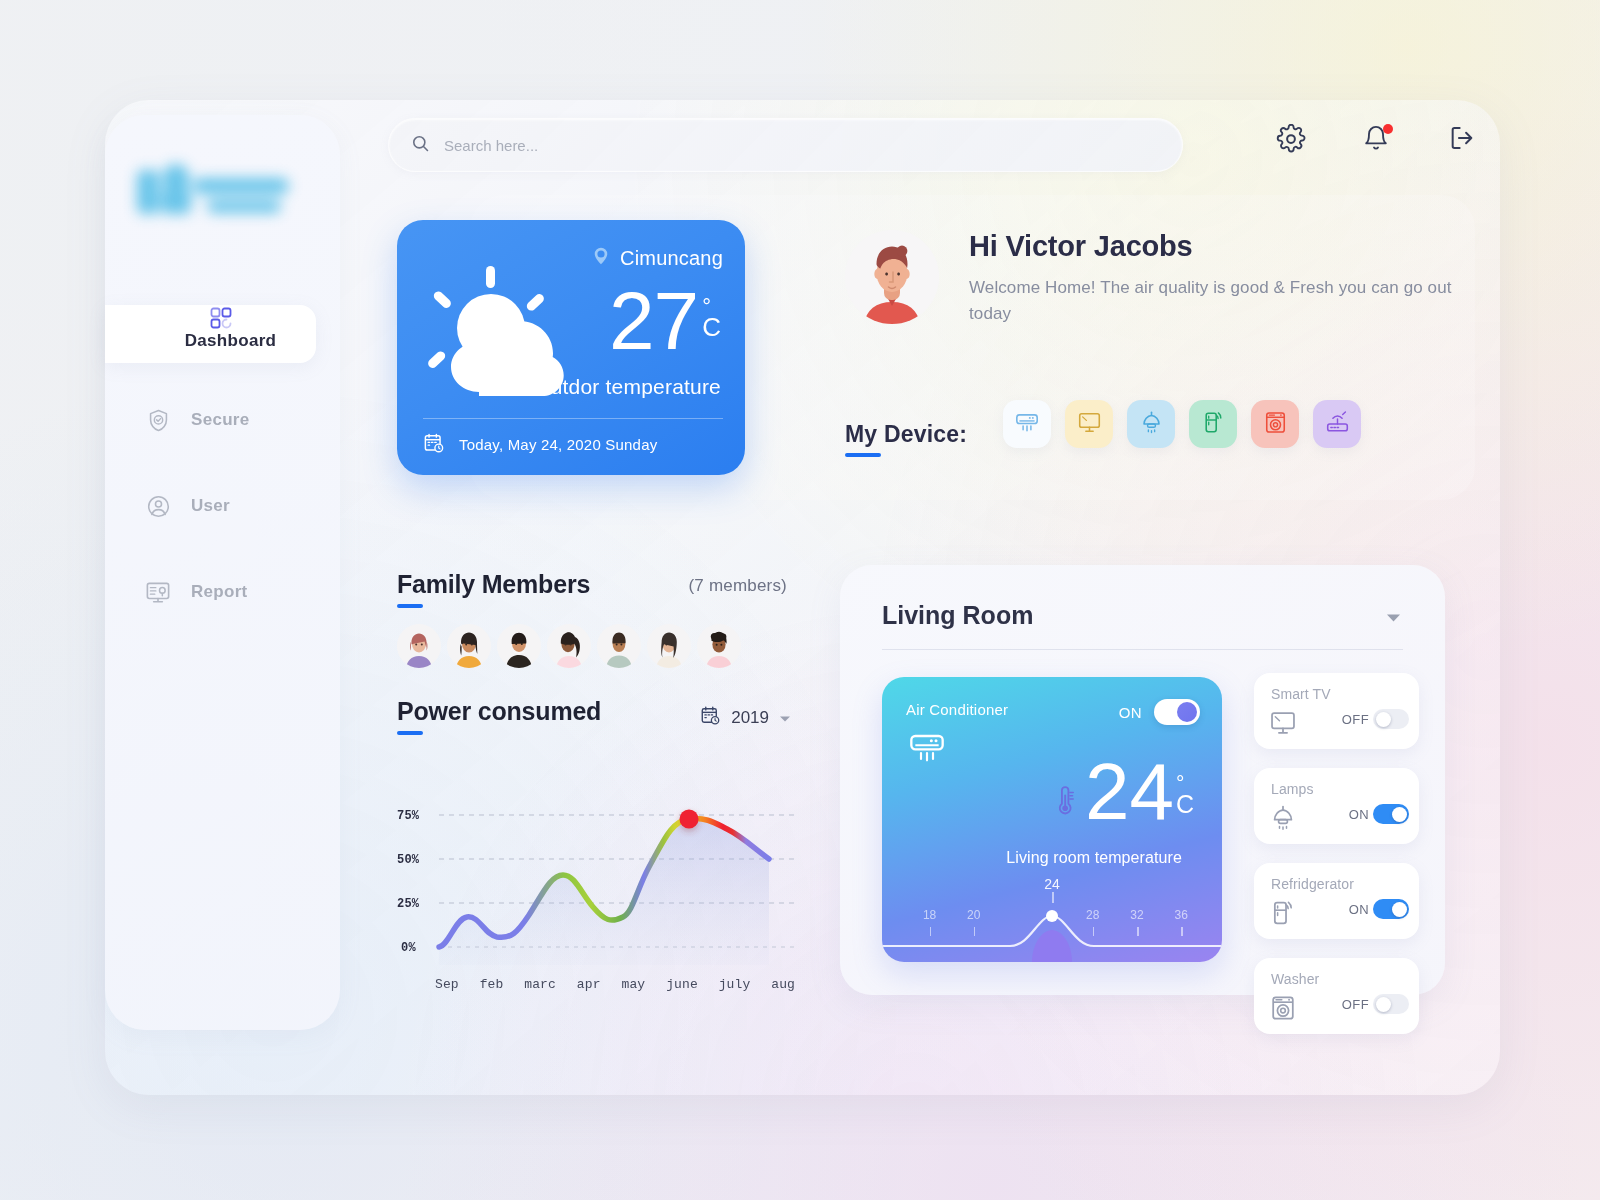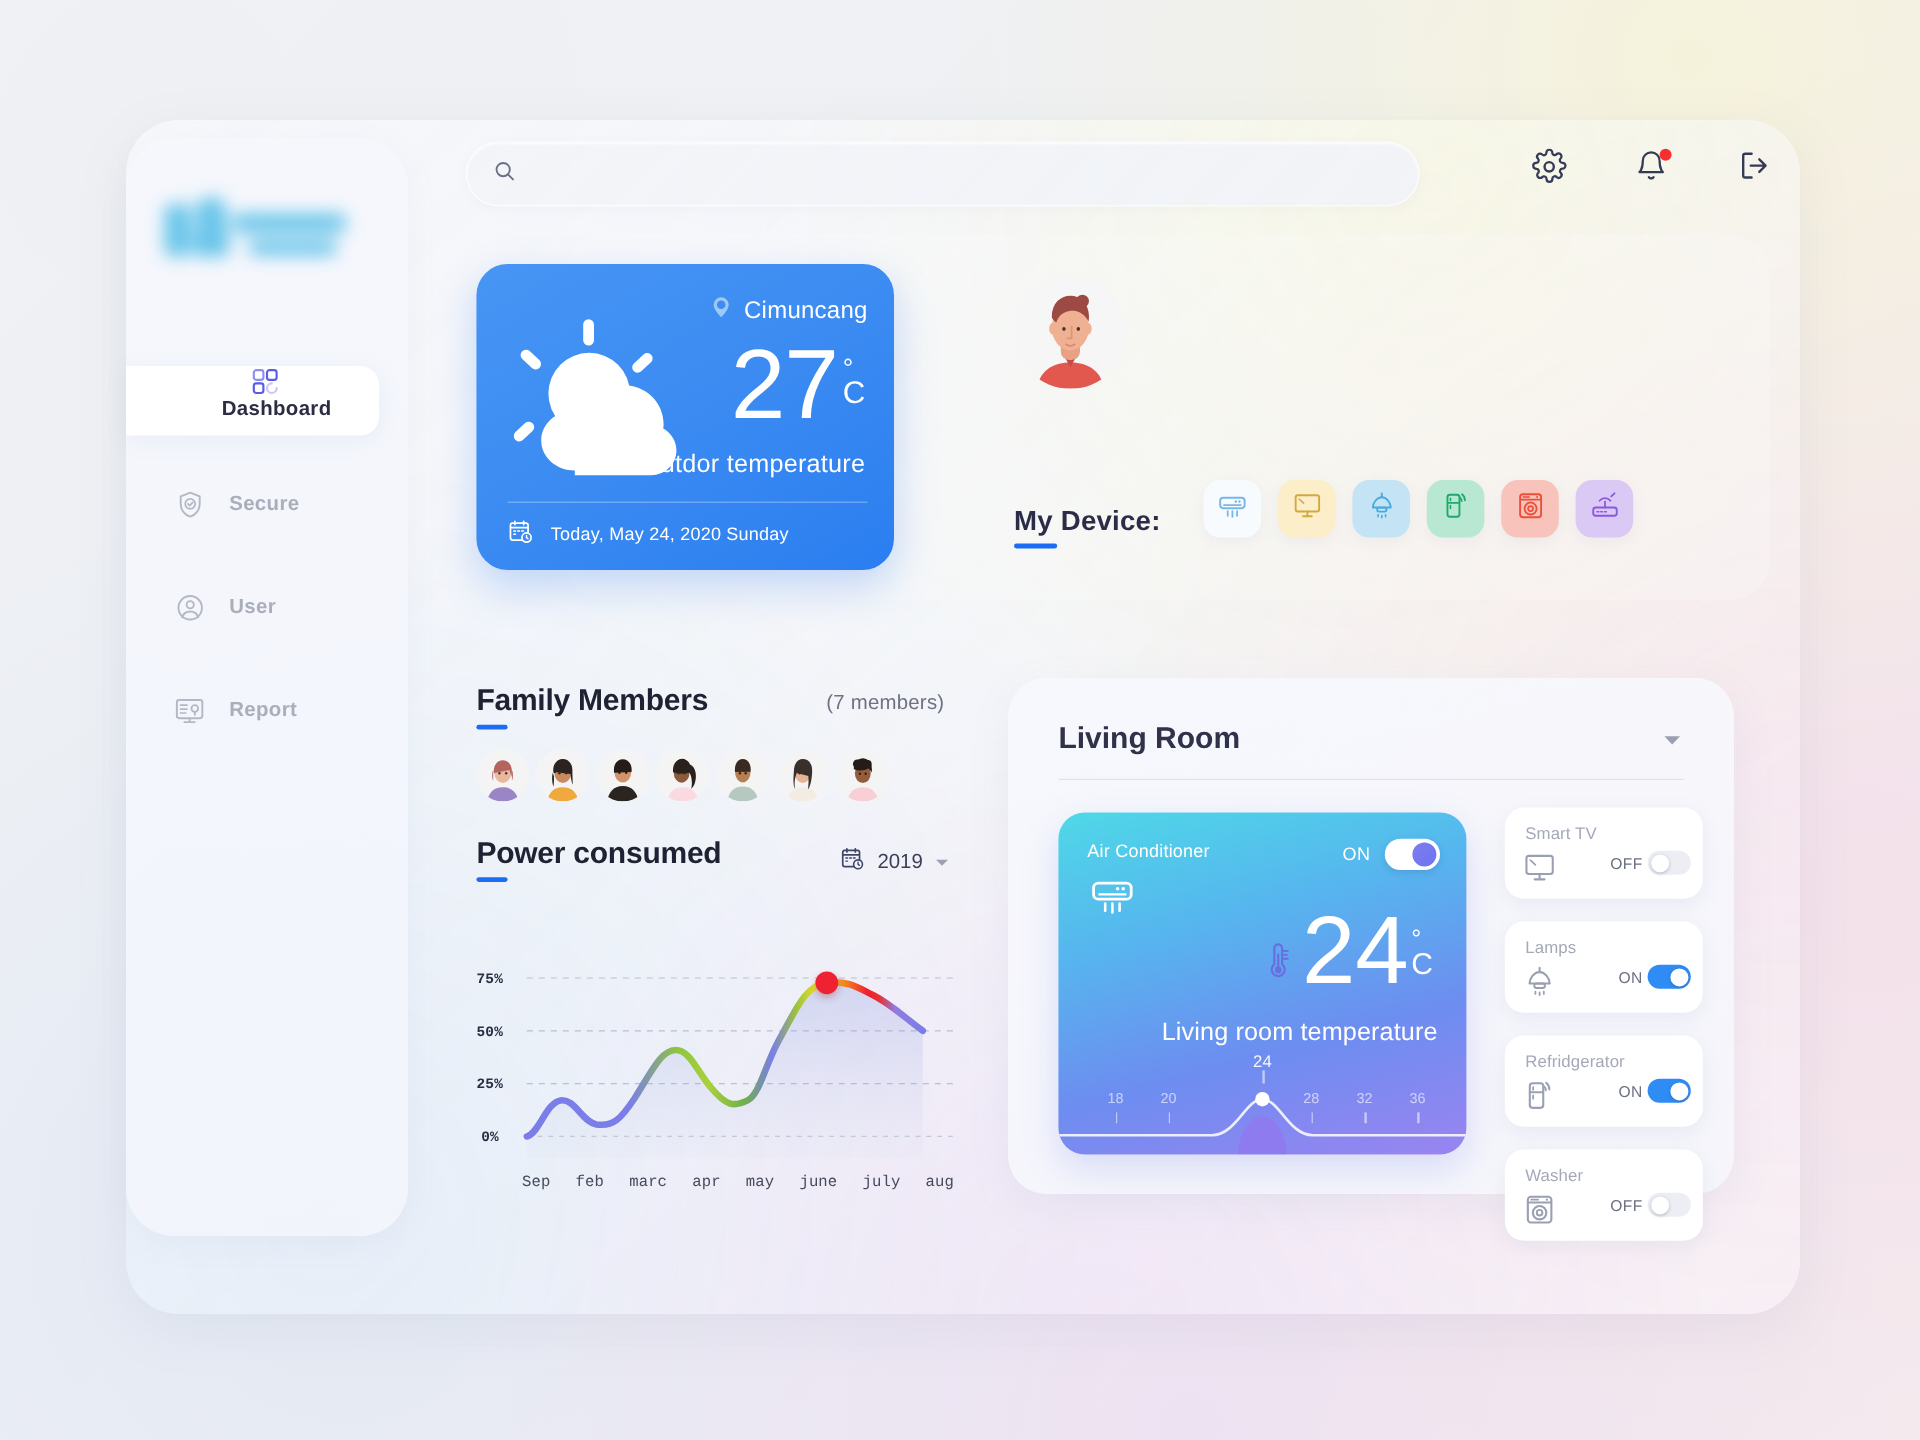--- a/index.html
+++ b/index.html
@@ -208,21 +208,21 @@
   }
   .tgl .knob { position: absolute; top: 3px; width: 20px; height: 20px; border-radius: 50%; }
   .tgl.on .knob  { right: 3px; background: linear-gradient(135deg,#7a7ef0,#6f74ee); }
 
   .ac-temp { position: absolute; right: 28px; top: 78px; display: flex; align-items: flex-start; }
   .ac-temp .num { font-size: 80px; font-weight: 300; line-height: .92; }
   .ac-temp .u { margin-top: 16px; margin-left: 2px; }
   .ac-temp .u .d { font-size: 21px; display: block; }
   .ac-temp .u .c { font-size: 25px; display: block; font-weight: 300; margin-top: -5px; }
   .thermo-ico { position: absolute; right: 146px; top: 108px; }
-  .ac-sub { position: absolute; right: 24px; top: 172px; font-size: 21px; letter-spacing: .1px; }
+  .ac-sub { position: absolute; right: 40px; top: 172px; font-size: 16px; letter-spacing: .1px; }
 
   .slider-area { position: absolute; left: 0; right: 0; bottom: 0; height: 90px; }
   .slider-val { position: absolute; left: 50%; transform: translateX(-50%); top: 4px; font-size: 14px; color: rgba(255,255,255,.92);}
   .tick-lbl { position: absolute; top: 36px; font-size: 12px; color: rgba(255,255,255,.62); transform: translateX(-50%); }
   .tick-mk  { position: absolute; top: 55px; width: 1.5px; height: 9px; background: rgba(255,255,255,.55); }
 
   .dev-list { position: absolute; right: 26px; top: 108px; width: 165px; }
   .dev-card {
     position: relative; width: 165px; height: 76px; border-radius: 16px;
     background: #ffffff; margin-bottom: 19px;
@@ -311,20 +311,21 @@
   </div>
 
   <div class="topbar">
     <div class="search">
       <span>
         <svg width="19" height="19" viewBox="0 0 24 24" fill="none">
           <circle cx="10.5" cy="10.5" r="7" stroke="#6a7185" stroke-width="2"></circle>
           <path d="m15.8 15.8 5 5" stroke="#6a7185" stroke-width="2" stroke-linecap="round"></path>
         </svg>
       </span>
+      <input type="text" placeholder="Search here..." style="">
     </div>
 
     <div class="top-icons">
       <span class="top-ico">
         <svg width="30" height="30" viewBox="0 0 24 24" fill="none">
           <circle cx="12" cy="12" r="3.1" stroke="#343b57" stroke-width="1.6"></circle>
           <path d="M19.3 14.2a1.6 1.6 0 0 0 .32 1.77l.06.06a1.95 1.95 0 1 1-2.76 2.76l-.06-.06a1.6 1.6 0 0 0-1.77-.32 1.6 1.6 0 0 0-.97 1.47v.17a1.95 1.95 0 1 1-3.9 0v-.09a1.6 1.6 0 0 0-1.05-1.47 1.6 1.6 0 0 0-1.77.32l-.06.06a1.95 1.95 0 1 1-2.76-2.76l.06-.06a1.6 1.6 0 0 0 .32-1.77 1.6 1.6 0 0 0-1.47-.97h-.17a1.95 1.95 0 1 1 0-3.9h.09a1.6 1.6 0 0 0 1.47-1.05 1.6 1.6 0 0 0-.32-1.77l-.06-.06a1.95 1.95 0 1 1 2.76-2.76l.06.06a1.6 1.6 0 0 0 1.77.32h.08a1.6 1.6 0 0 0 .97-1.47v-.17a1.95 1.95 0 1 1 3.9 0v.09a1.6 1.6 0 0 0 .97 1.47 1.6 1.6 0 0 0 1.77-.32l.06-.06a1.95 1.95 0 1 1 2.76 2.76l-.06.06a1.6 1.6 0 0 0-.32 1.77v.08a1.6 1.6 0 0 0 1.47.97h.17a1.95 1.95 0 1 1 0 3.9h-.09a1.6 1.6 0 0 0-1.47.97Z" stroke="#343b57" stroke-width="1.5"></path>
         </svg>
       </span>
 
@@ -407,20 +408,24 @@
         <ellipse cx="47" cy="43" rx="15.5" ry="19" fill="#f0b193"></ellipse>
         <ellipse cx="32.5" cy="44" rx="3.2" ry="5" fill="#f0b193"></ellipse>
         <ellipse cx="61.5" cy="44" rx="3.2" ry="5" fill="#f0b193"></ellipse>
         <path d="M31.5 34c0-11 7-17.5 15.5-17.5S62.5 23 62.5 34c0 2-.4 4-.4 4s-3-7-10-8.6c-6.2-1.4-11.6 1.2-14.2 4.3-1.8 2.1-2.6 5-2.6 5S31.5 36.4 31.5 34Z" fill="#9c4a43"></path>
         <circle cx="57" cy="21" r="5.4" fill="#9c4a43"></circle>
         <path d="M41.6 42.6c.8 0 1.4.7 1.4 1.5s-.6 1.5-1.4 1.5-1.4-.7-1.4-1.5.6-1.5 1.4-1.5Z" fill="#4a3430"></path>
         <path d="M53.6 42.6c.8 0 1.4.7 1.4 1.5s-.6 1.5-1.4 1.5-1.4-.7-1.4-1.5.6-1.5 1.4-1.5Z" fill="#4a3430"></path>
         <path d="M48 42v10h-3.5" stroke="#d99878" stroke-width="1.5" fill="none" stroke-linecap="round"></path>
         <path d="M43.5 57c2 1.6 5 1.6 7 0" stroke="#d08a6e" stroke-width="1.5" fill="none" stroke-linecap="round"></path>
       </svg>
+    </div>
+    <div class="greet-txt">
+      <h1>Hi Victor Jacobs</h1>
+      <p>Welcome Home! The air quality is good &amp; Fresh you can go out today</p>
     </div>
   </div>
 
   <div class="mydev">
     <div class="mydev-label">My Device:</div>
     <div class="dev-row">
 
       <div class="dev-tile" style="background:#f8fbfe">
         <span>
           <svg width="26" height="26" viewBox="0 0 24 24" fill="none">

